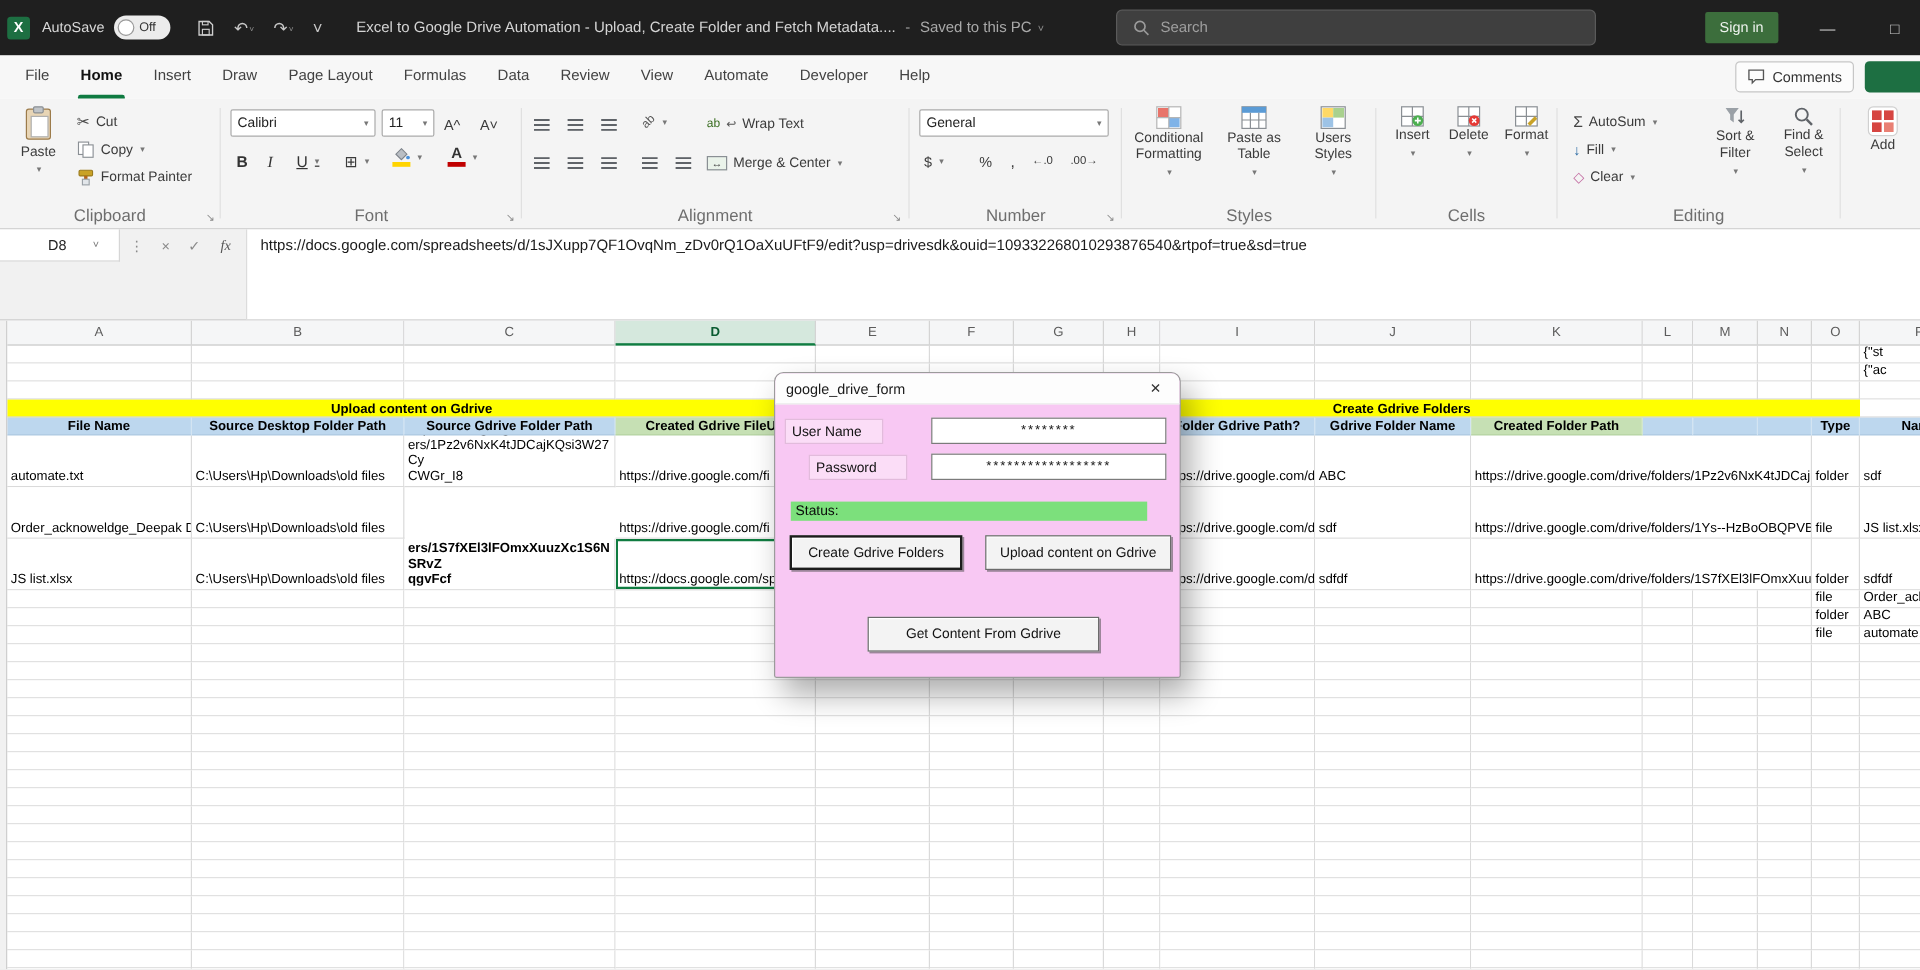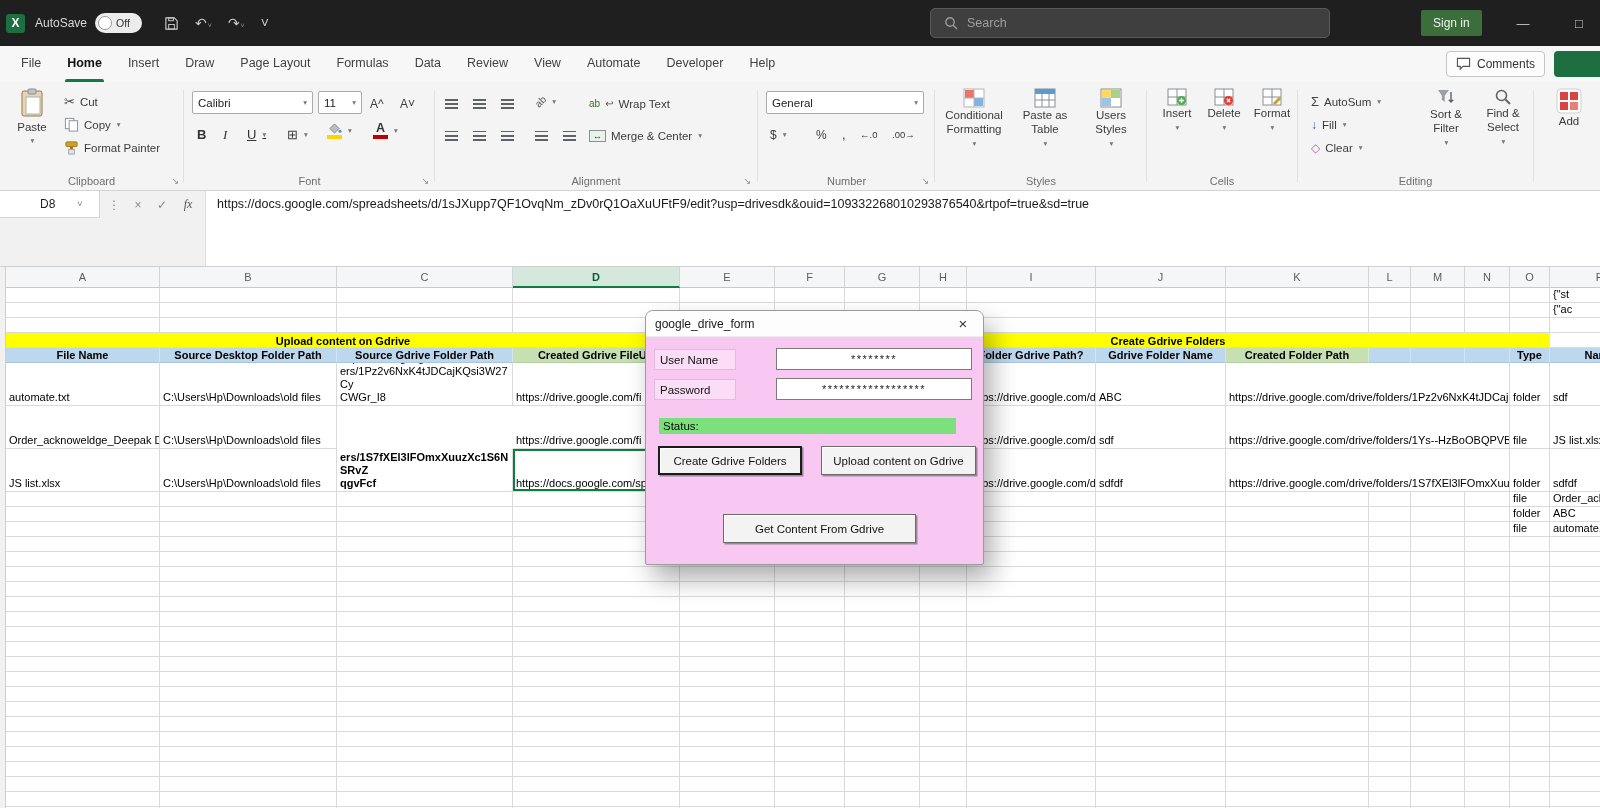--- a/index.html
+++ b/index.html
@@ -42,21 +42,21 @@
                 border-radius:4px;background:#fcfcfc;display:flex;align-items:center;justify-content:center;
                 gap:6px;font-size:12px;color:#333;}
   .share-sliver{position:absolute;left:1554px;top:5px;width:60px;height:26px;background:#1d6f42;
                 border-radius:4px;}
 
   
   .ribbon{position:absolute;top:82px;left:0;width:100%;height:109px;background:#f4f4f4;
           border-bottom:1px solid #d4d4d4;z-index:28;font-size:11.5px;color:#3b3b3b;}
   .rg{position:absolute;top:0;height:100%;}
   .gdiv{position:absolute;top:8px;bottom:8px;width:1px;background:#e0e0e0;}
-  .glabel{position:absolute;bottom:3px;left:0;width:100%;text-align:center;font-size:11px;color:#6e6e6e;}
+  .glabel{position:absolute;bottom:3px;left:0;width:100%;text-align:center;font-size:14px;color:#6e6e6e;}
   .launcher{position:absolute;right:4px;bottom:4px;font-size:9px;color:#8a8a8a;}
   .rsm{position:absolute;display:flex;align-items:center;gap:5px;height:21px;white-space:nowrap;}
   .dd{font-size:7.5px;color:#777;margin-left:1px;}
   .combo{position:absolute;background:#fff;border:1px solid #ababab;border-radius:2px;display:flex;
          align-items:center;justify-content:space-between;padding:0 5px;font-size:11.5px;color:#222;}
   .bigbtn{position:absolute;top:6px;display:flex;flex-direction:column;align-items:center;gap:1px;
           text-align:center;line-height:13px;font-size:11.5px;color:#3b3b3b;}
   .paste{position:absolute;left:8px;top:6px;width:48px;display:flex;flex-direction:column;
          align-items:center;gap:3px;}
   .ric{font-size:13px;color:#4a4a4a;}
@@ -118,21 +118,21 @@
        box-shadow:8px 14px 26px rgba(0,0,0,.32);z-index:20;overflow:hidden;}
   .dlg-tb{height:26px;background:#fdfdfd;display:flex;align-items:center;justify-content:space-between;
           padding-left:9px;border-bottom:1px solid #ececec;}
   .dlg-title{font-size:12px;color:#1a1a1a;}
   .dlg-x{width:40px;height:26px;display:flex;align-items:center;justify-content:center;
          font-size:15px;color:#333;}
   .dlg-body{position:absolute;left:0;right:0;top:26px;bottom:0;}
   .dlg-lbl{position:absolute;left:8px;width:82px;height:21px;background:rgba(255,255,255,.38);
            border:1px solid rgba(170,110,160,.30);font-size:11.5px;color:#111;display:flex;
            align-items:center;padding:0 5px;}
-  .dlg-lbl.u{top:12px;} .dlg-lbl.p{top:42px;}
+  .dlg-lbl.u{top:12px;} .dlg-lbl.p{top:42px;margin-left:20px;}
   .dlg-inp{position:absolute;left:130px;width:196px;height:22px;background:#fff;border:1px solid #7b7b7b;
            display:flex;align-items:center;justify-content:center;font-size:11px;letter-spacing:1.5px;color:#222;}
   .dlg-inp.u{top:11px;} .dlg-inp.p{top:41px;}
   .dlg-status{position:absolute;left:13px;top:81px;width:297px;height:16px;background:#7ce07c;
               display:flex;align-items:center;padding:0 4px;font-size:11.5px;color:#0a0a0a;}
   .dlg-btn{position:absolute;background:#f3f3f3;border:1px solid #6b6b6b;font-size:11.5px;color:#111;
            font-family:"Liberation Sans",sans-serif;
            box-shadow:1.5px 1.5px 0 rgba(80,80,80,.55), inset 1px 1px 0 #fff;}
   .b1{left:12px;top:109px;width:144px;height:29px;border:2px solid #1c1c1c;}
   .b2{left:175px;top:109px;width:155px;height:29px;}
@@ -163,20 +163,23 @@
         <span>↶</span>
         <span class="dd2">˅</span>
       </span>
     <span class="tb-ic">
         <span>↷</span>
         <span class="dd2">˅</span>
       </span>
     <span class="tb-ic">
         <span>˅</span>
       </span>
+    <span class="tb-title">
+      <span>Excel to Google Drive Automation - Upload, Create Folder and Fetch Metadata....</span><span class="sep">-</span><span class="saved"><span>Saved to this PC</span><span class="chv">˅</span></span>
+    </span>
     <div class="searchbox">
       <svg width="14" height="14" viewBox="0 0 14 14">
           <circle cx="6" cy="6" r="4.2" fill="none" stroke="#9a9a9a" stroke-width="1.4"></circle>
           <line x1="9.2" y1="9.2" x2="13" y2="13" stroke="#9a9a9a" stroke-width="1.4"></line>
         </svg>
       <span>Search</span>
     </div>
     <div class="signin">Sign in</div>
     <span class="winbtn" style="left:1500px;">—</span>
     <span class="winbtn" style="left:1556px;">□</span>

